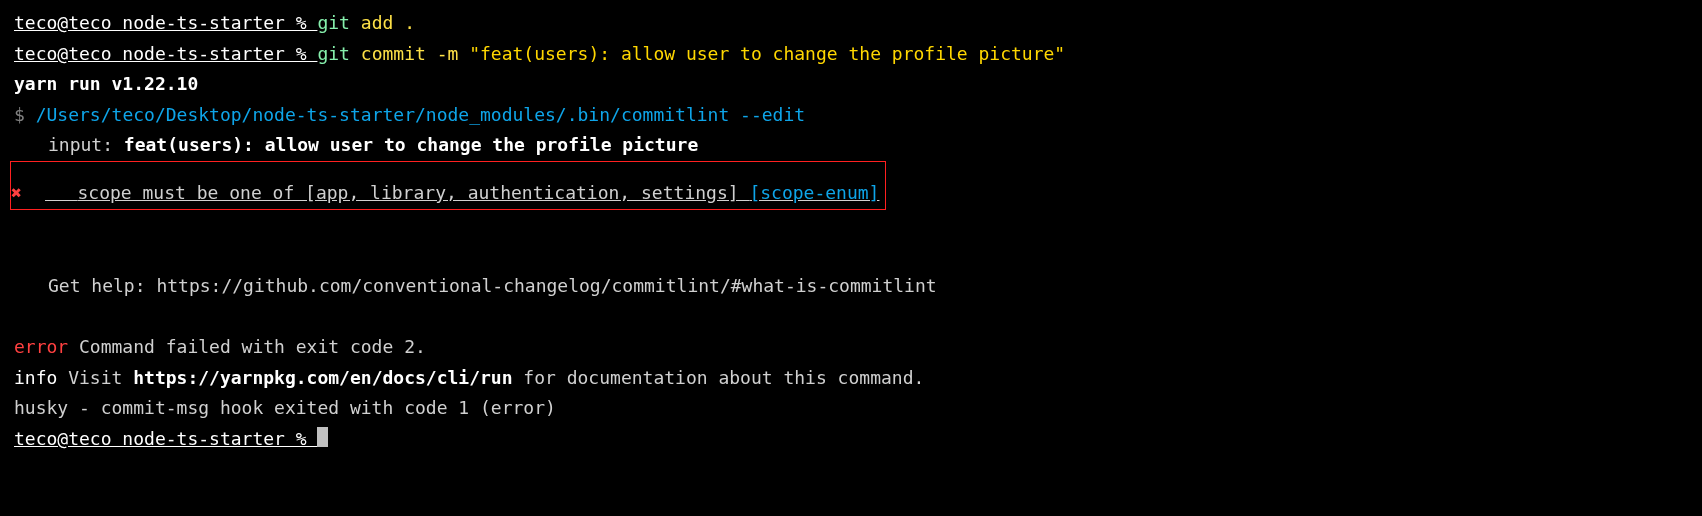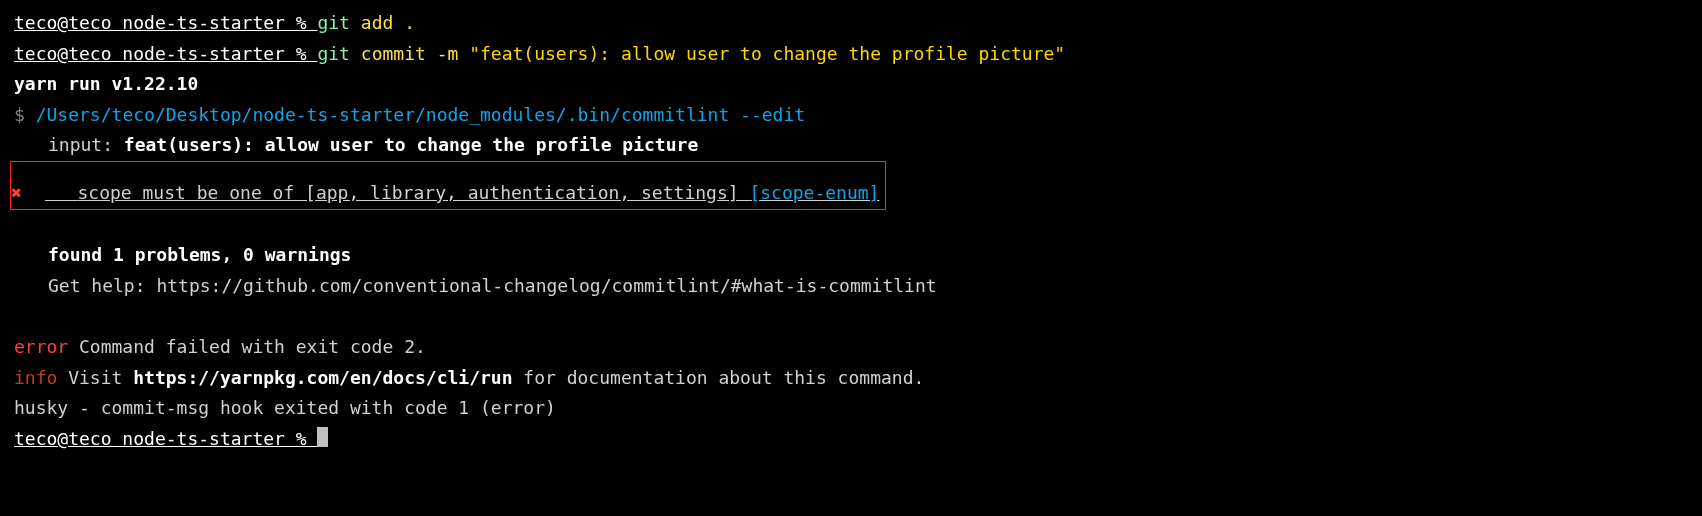--- a/index.html
+++ b/index.html
@@ -26,21 +26,21 @@
     .err-marker { color: #ff4040; margin-right: 6px; display: inline-block; width: 28px; }
     .info-marker { color: #d0d0d0; margin-right: 6px; display: inline-block; width: 28px; }
     .error-box {
       border: 1.5px solid #ff2020;
       display: inline-block;
       padding: 16px 6px 0 0;
       margin-left: -4px;
       text-decoration: underline;
     }
     .red { color: #ff4040; margin-top: 44px; }
-    .blue { color: #c2410c; }
+    .blue { color: #ffffff; }
     .cursor {
       display: inline-block;
       width: 11px;
       height: 20px;
       background: #c0c0c0;
       vertical-align: text-bottom;
       margin-bottom: 2px;
     }
     .indent { padding-left: 50px; text-indent: -50px; }
     .blank { height: 1.7em; }
@@ -55,21 +55,21 @@
 <div class="line bold">yarn run v1.22.10</div>
 
 <div class="line"><span class="dim-dollar">$ </span><span class="dim">/Users/teco/Desktop/node-ts-starter/node_modules/.bin/commitlint --edit</span></div>
 
 <div class="line indent"><span class="input-marker">⧗</span><span>input: </span><span class="bold">feat(users): allow user to change the profile picture</span></div>
 
 <div class="line"><span class="error-box"><span class="err-marker">✖</span>   <span>scope must be one of [app, library, authentication, settings] </span><span class="dim">[scope-enum]</span></span></div>
 
 <div class="blank"></div>
 
-<div class="line indent"><span class="err-marker">✖</span><span class="bold">found 1 problems, 0 warnings</span></div>
+<div class="line indent"><span class="err-marker">✖</span></div>
 
 <div class="line indent"><span class="info-marker">ⓘ</span><span>Get help: </span><span>https://github.com/conventional-changelog/commitlint/#what-is-commitlint</span></div>
 
 <div class="blank"></div>
 
 <div class="line"><span class="red">error</span><span> Command failed with exit code 2.</span></div>
 
 <div class="line"><span class="blue">info</span><span> Visit </span><span class="bold">https://yarnpkg.com/en/docs/cli/run</span><span> for documentation about this command.</span></div>
 
 <div class="line">husky - commit-msg hook exited with code 1 (error)</div>

